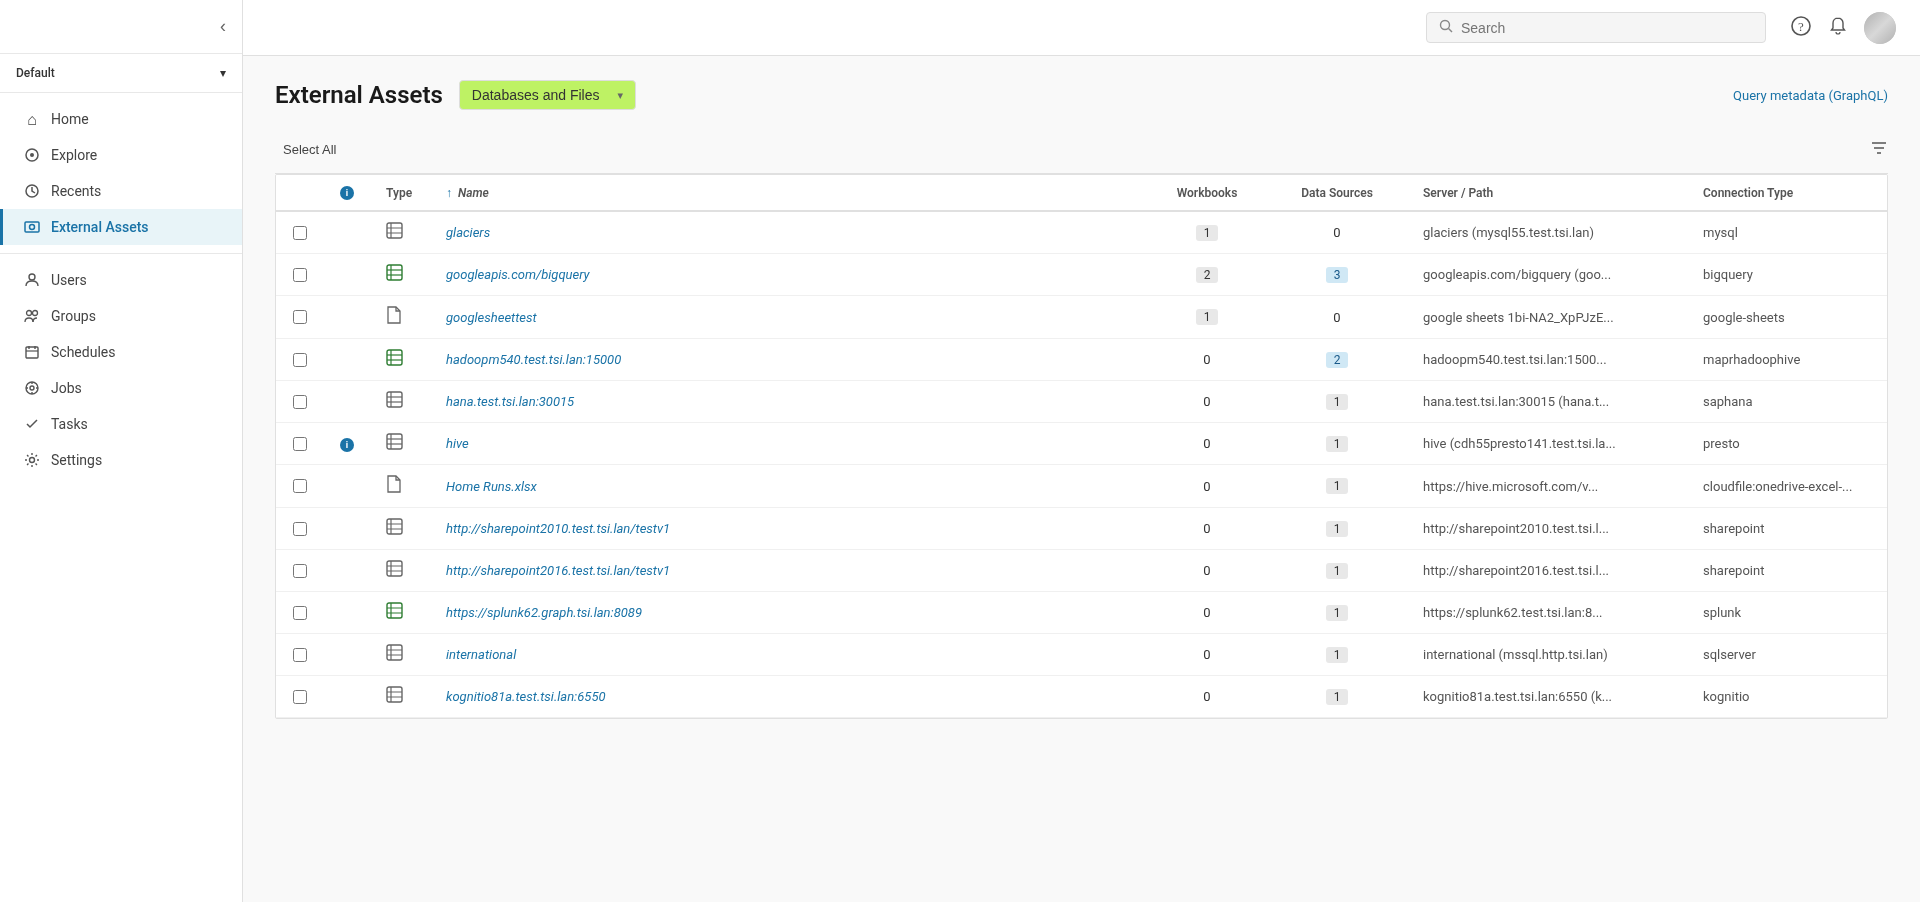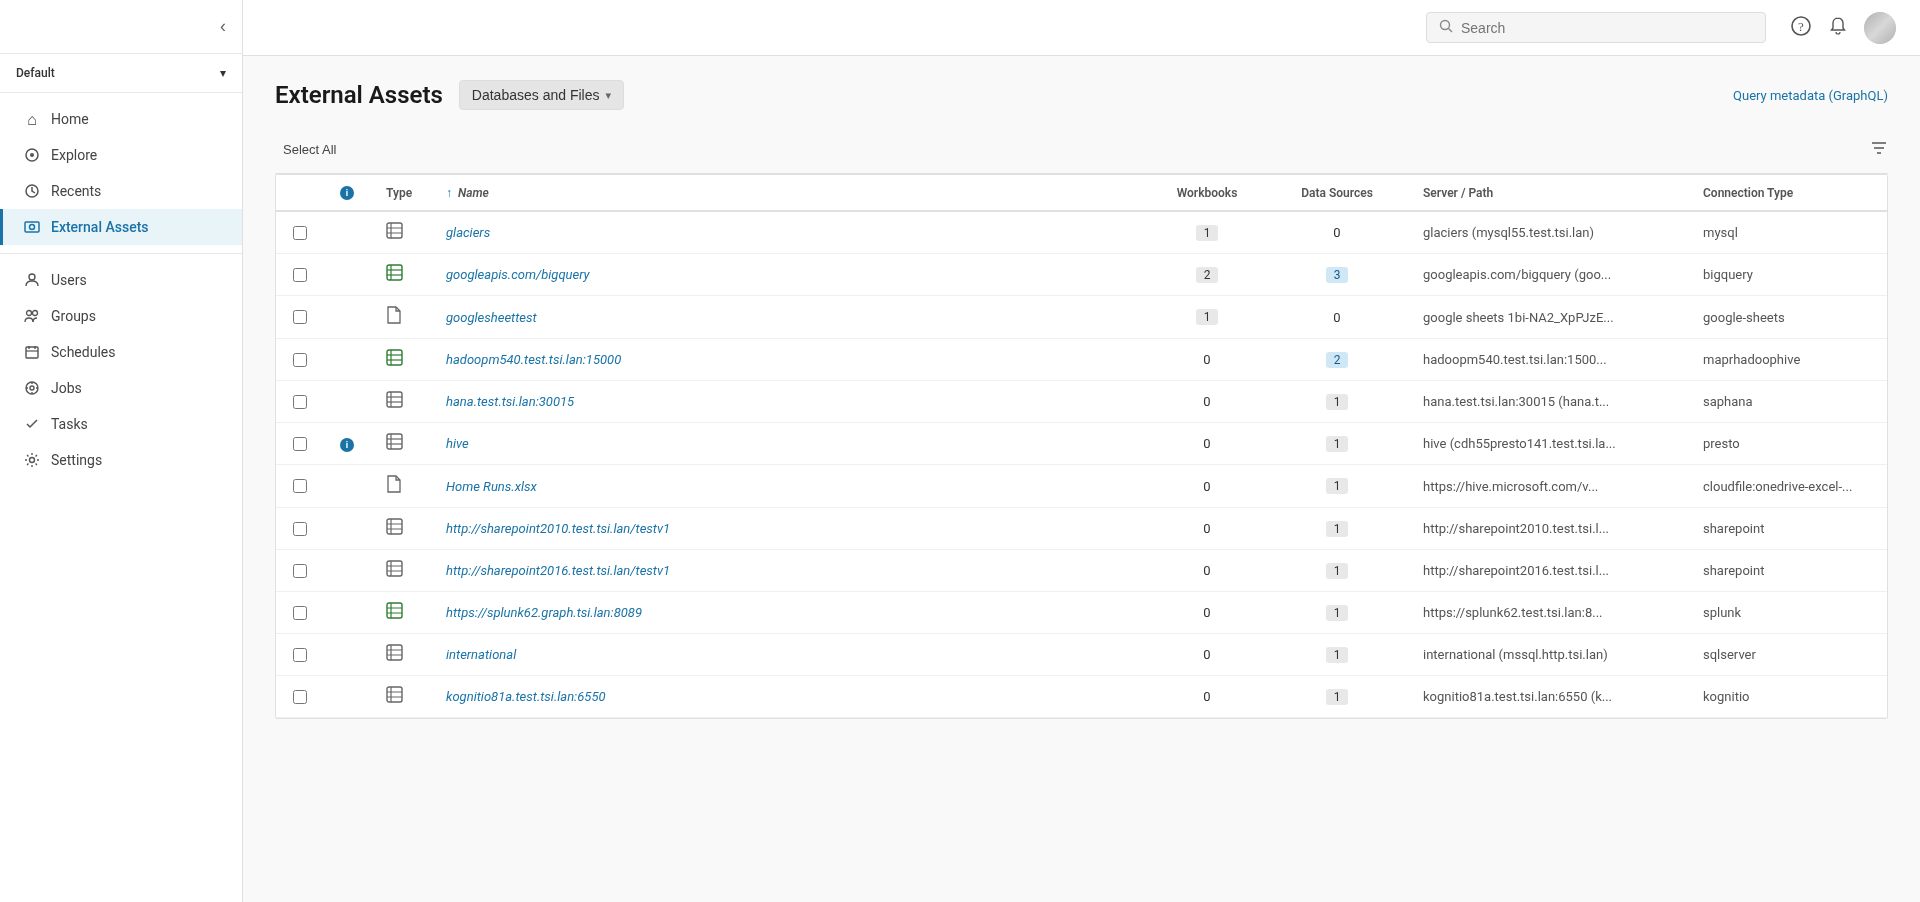--- a/index.html
+++ b/index.html
@@ -30,21 +30,21 @@
     .avatar { width: 32px; height: 32px; border-radius: 50%; background: #c8c8c8; display: flex; align-items: center; justify-content: center; font-size: 12px; color: #555; cursor: pointer; overflow: hidden; }
     .avatar-img { width: 32px; height: 32px; border-radius: 50%; background: linear-gradient(135deg, #b0b0b0 0%, #d8d8d8 50%, #b0b0b0 100%); }
 
     
     .page-content { flex: 1; overflow-y: auto; padding: 24px 32px; background: #f9f9f9; }
 
     
     .page-header { display: flex; align-items: center; justify-content: space-between; margin-bottom: 20px; }
     .page-header-left { display: flex; align-items: center; gap: 16px; }
     .page-title { font-size: 24px; font-weight: 600; color: #1a1a1a; }
-    .dropdown-btn { display: flex; align-items: center; gap: 6px; padding: 6px 12px; background: #e5e5e5; border: 1px solid #ddd; border-radius: 4px; cursor: pointer; font-size: 14px; color: #333; }
+    .dropdown-btn { display: flex; align-items: center; gap: 18px; padding: 6px 12px; background: #bef264; border: 1px solid #ddd; border-radius: 4px; cursor: pointer; font-size: 14px; color: #333; }
     .dropdown-arrow { font-size: 11px; color: #666; }
     .graphql-link { font-size: 13px; color: #1a73a7; cursor: pointer; text-decoration: none; }
 
     
     .toolbar { display: flex; align-items: center; justify-content: space-between; padding: 8px 0 12px 0; border-bottom: 1px solid #e0e0e0; margin-bottom: 0; }
     .select-all-btn { font-size: 13px; color: #444; background: none; border: none; cursor: pointer; padding: 4px 8px; }
     .filter-icon-btn { background: none; border: none; cursor: pointer; color: #555; font-size: 16px; }
 
     
     .table-container { background: #fff; border: 1px solid #e0e0e0; border-radius: 2px; overflow: hidden; }

